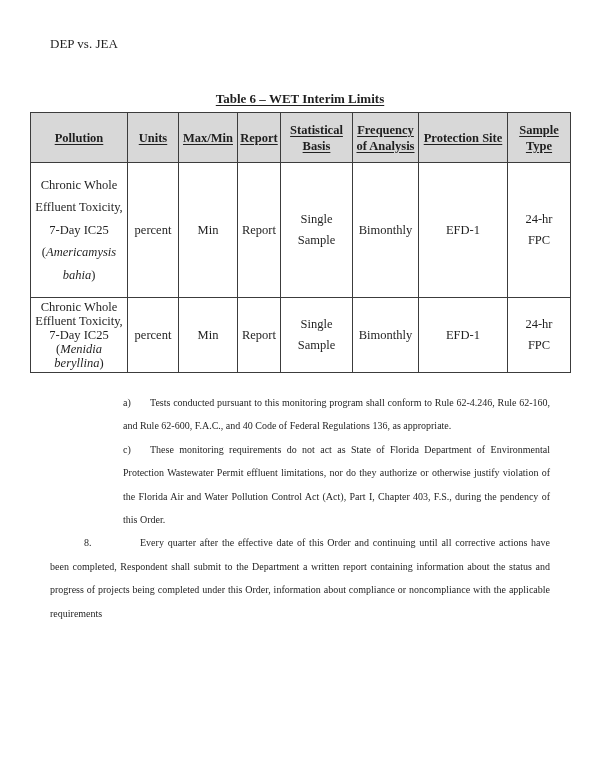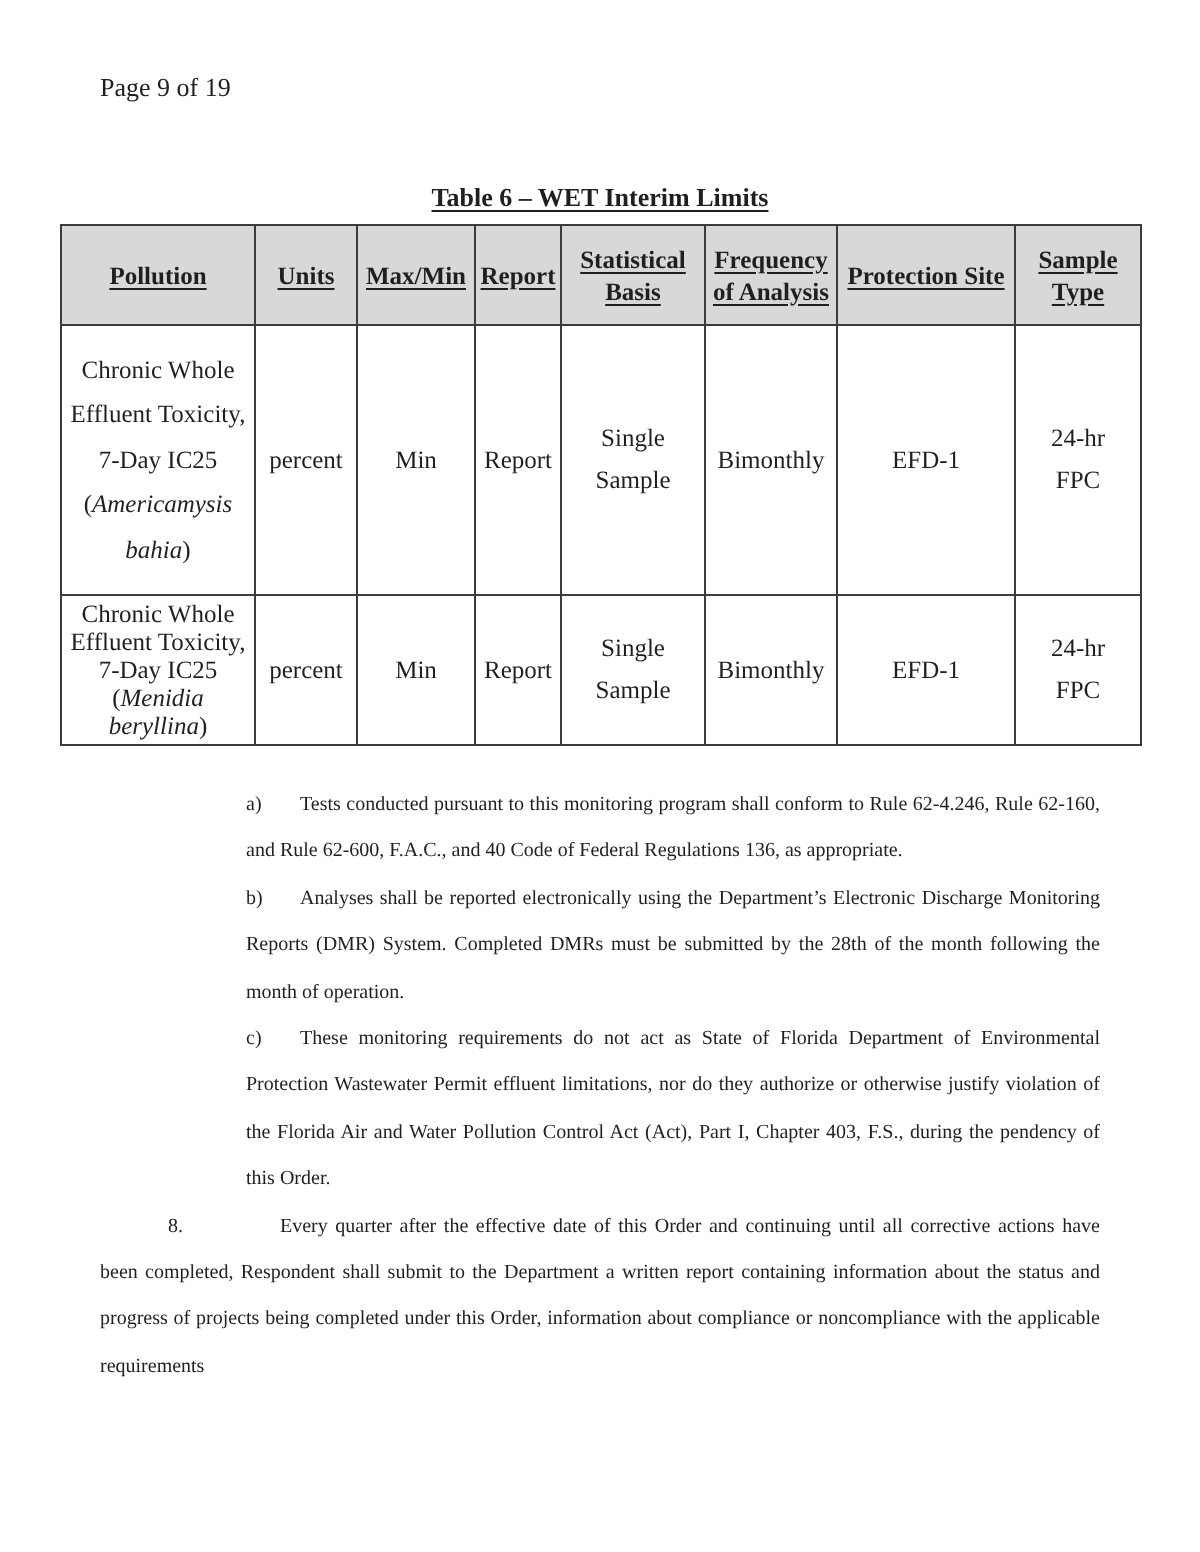--- a/index.html
+++ b/index.html
@@ -55,21 +55,21 @@
   .para-sub .plabel { display:inline-block; width:27px; }
   .para-main { text-indent:34px; }
   .para-main .plabel { display:inline-block; width:56px; text-indent:0; }
 </style>
 </head>
 <body>
 
 <div class="page">
 
   <div class="doc-header">
-    <div>Page 9 of 19</div>
+    <div>DEP vs. JEA</div>
   </div>
 
   <div class="table-title">Table 6 – WET Interim Limits</div>
 
   <table class="limits">
     <colgroup>
       <col class="c1">
         <col class="c2">
         <col class="c3">
         <col class="c4">
@@ -113,18 +113,17 @@
           <td style="white-space: pre-line;">Bimonthly</td>
           <td style="white-space: pre-line;">EFD-1</td>
           <td style="white-space: pre-line;">24-hr
 FPC</td>
         </tr>
       </tbody>
   </table>
 
   <div class="body-text" id="paragraphs">
       <div class="para para-sub"><span class="plabel">a)</span>Tests conducted pursuant to this monitoring program shall conform to Rule 62-4.246, Rule 62-160, and Rule 62-600, F.A.C., and 40 Code of Federal Regulations 136, as appropriate.</div>
-      <div class="para para-sub"><span class="plabel">b)</span>Analyses shall be reported electronically using the Department’s Electronic Discharge Monitoring Reports (DMR) System. Completed DMRs must be submitted by the 28th of the month following the month of operation.</div>
       <div class="para para-sub"><span class="plabel">c)</span>These monitoring requirements do not act as State of Florida Department of Environmental Protection Wastewater Permit effluent limitations, nor do they authorize or otherwise justify violation of the Florida Air and Water Pollution Control Act (Act), Part I, Chapter 403, F.S., during the pendency of this Order.</div>
       <div class="para para-main"><span class="plabel">8.</span>Every quarter after the effective date of this Order and continuing until all corrective actions have been completed, Respondent shall submit to the Department a written report containing information about the status and progress of projects being completed under this Order, information about compliance or noncompliance with the applicable requirements</div>
     </div>
 
 </div>
 
 </body></html>

